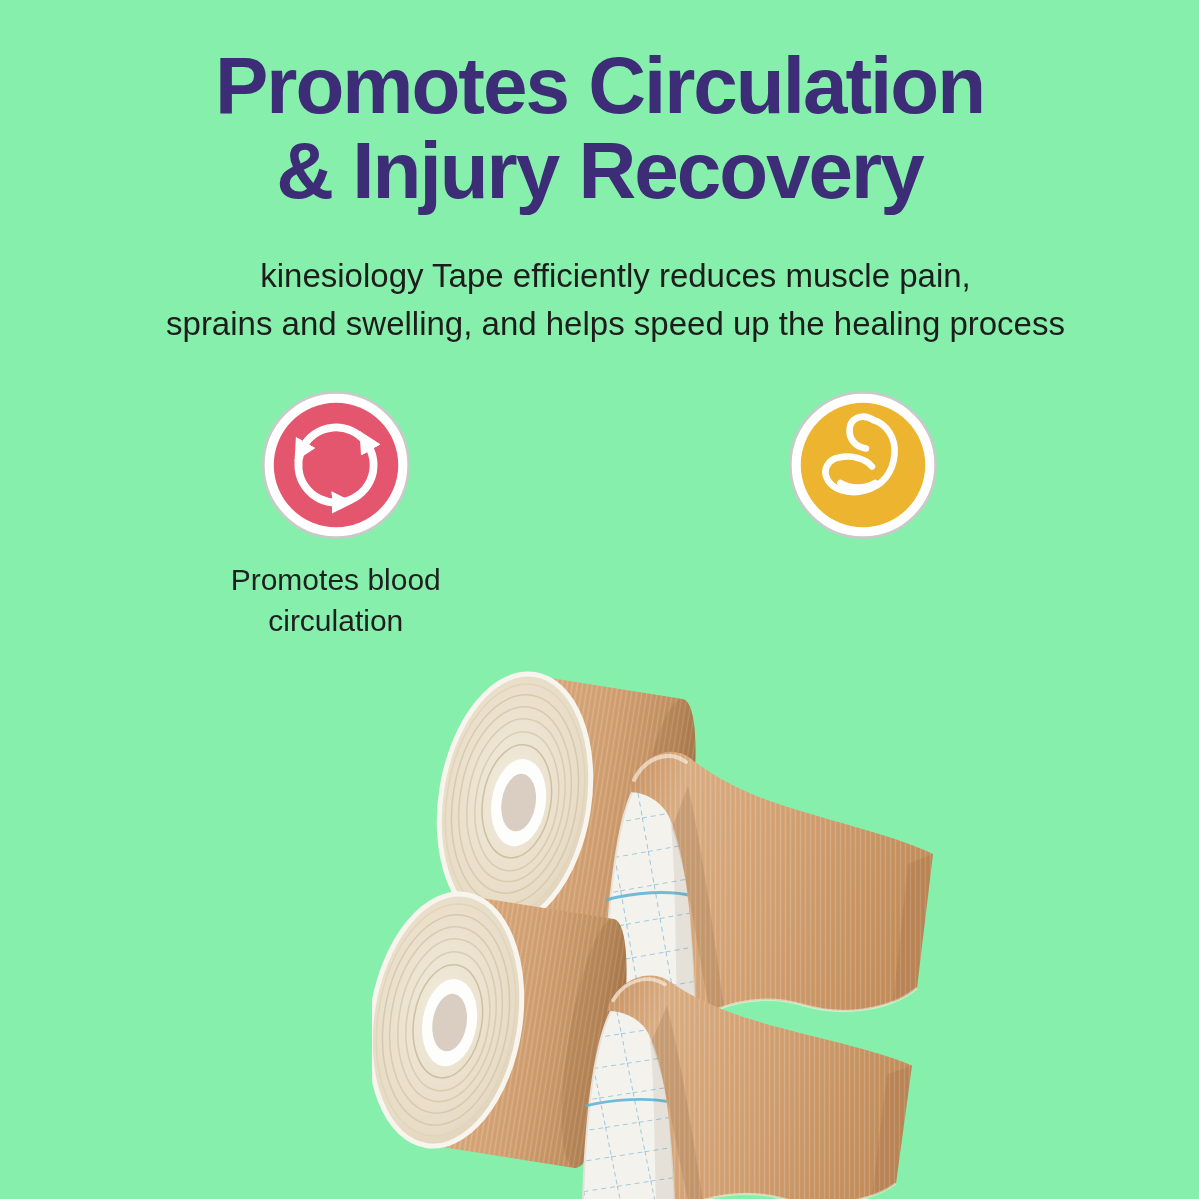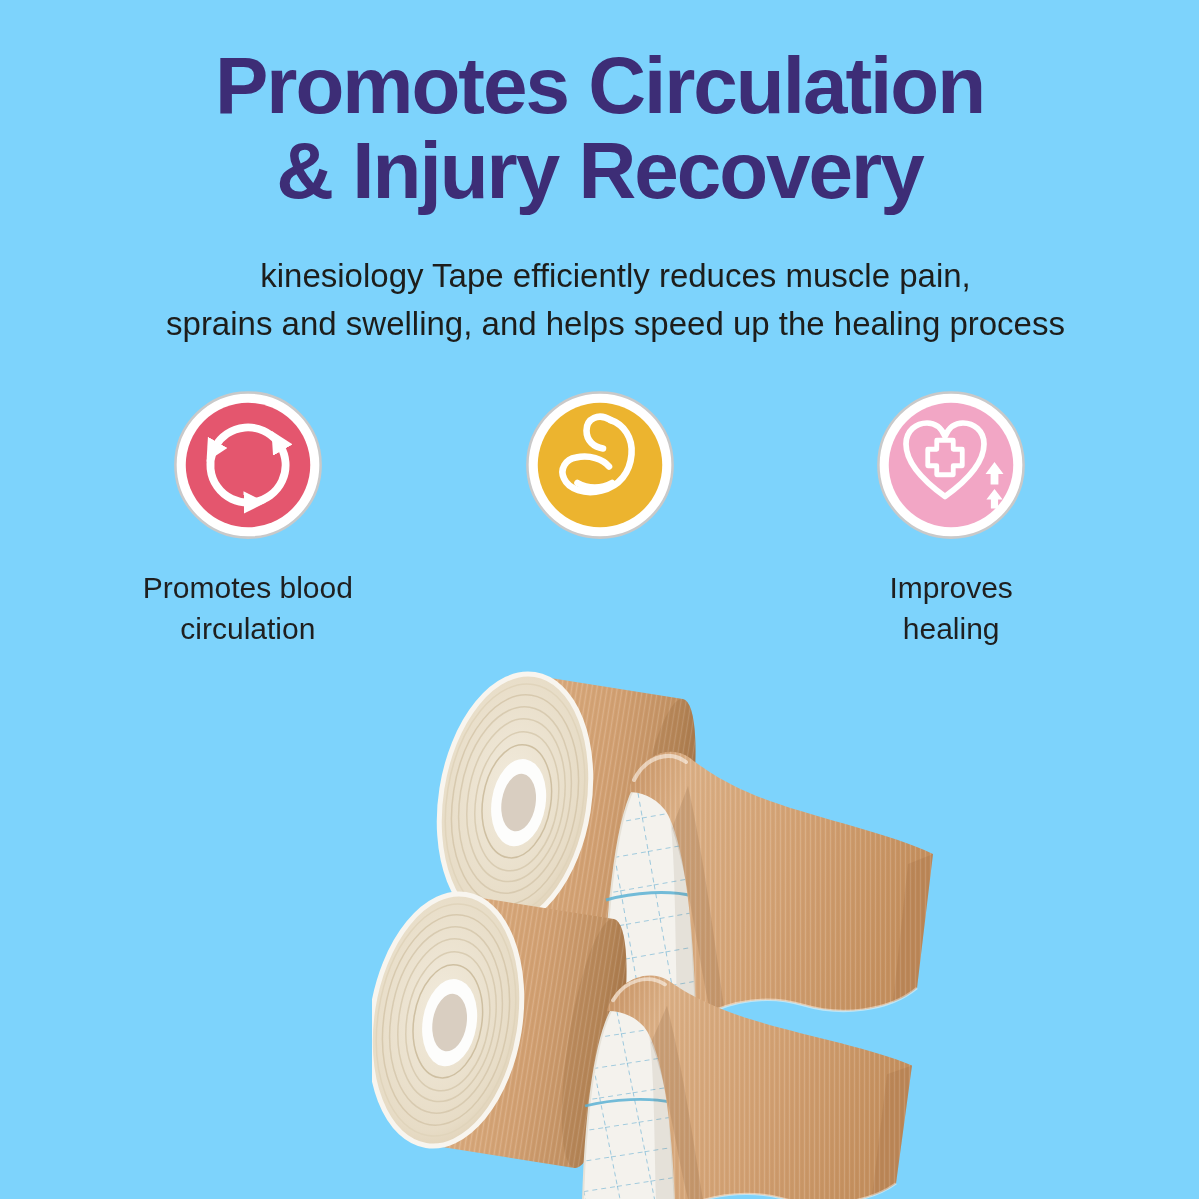--- a/index.html
+++ b/index.html
@@ -1,17 +1,17 @@
 <!DOCTYPE html>
 <html><head>
 <meta charset="utf-8">
 <style>
   html,body{margin:0;padding:0;}
   body{width:1199px;height:1199px;background:#ffffff;font-family:"Liberation Sans",sans-serif;}
-  .page{position:relative;width:1199px;height:1199px;background:#7dd3fc;overflow:hidden;}
+  .page{position:relative;width:1199px;height:1199px;background:#86efac;overflow:hidden;}
 
   .title{
     position:absolute;top:44px;left:0;width:100%;
     margin:0;text-align:center;white-space:pre-line;
     font-size:80px;font-weight:700;letter-spacing:-2px;line-height:1.06;
     color:#3d2d76;
   }
   .subtitle{
     position:absolute;top:252px;left:0;width:100%;
     margin:0;text-align:center;white-space:pre-line;
@@ -19,21 +19,21 @@
     color:#1d1d1b;
     padding-left:16px;
   }
   .benefits{
     position:absolute;top:390px;left:72px;right:72px;
     display:flex;justify-content:space-between;
   }
   .benefit{flex:1;display:flex;flex-direction:column;align-items:center;}
   .benefit-icon{width:150px;height:150px;display:block;}
   .benefit-label{
-    margin-top:28px;text-align:center;white-space:pre-line;
+    margin-top:20px;text-align:center;white-space:pre-line;
     font-size:30px;line-height:1.35;color:#1f1f1f;
   }
   .product-photo{position:absolute;left:372px;top:658px;width:575px;height:541px;}
 </style>
 </head>
 <body>
 
 <div class="page">
 
   <h1 class="title">Promotes Circulation
@@ -69,34 +69,20 @@
         <circle cx="50" cy="50" r="41.5" fill="#ecb42f"></circle>
         <g fill="none" stroke="#ffffff" stroke-width="4.4" stroke-linecap="round" stroke-linejoin="round">
           <path d="M 57,20 C 49,15 41,19 41,27 C 41,34 46,38 52,39"></path>
           <path d="M 57,20 C 66,23 72,32 71,43 C 70,55 63,64 51,67 C 40,70 29,66 26,59 C 23,53 27,46 34,45 C 43,43 52,46 56,51"></path>
           <path d="M 35,62 C 42,66 51,66 58,62"></path>
         </g>
       </svg>
     </div>
 
 
-    <div class="benefit">
-      <svg class="benefit-icon" viewBox="0 0 100 100">
-        <circle cx="50" cy="50" r="48.4" fill="#ffffff" stroke-width="1.7" stroke="#c9c9c9"></circle>
-        <circle cx="50" cy="50" r="41.5" fill="#f2a6c5"></circle>
-        <path d="M 46,71 C 28,58 20,47 20,36 C 20,27 27,22 34,22 C 40,22 44,26 46,31 C 48,26 52,22 58,22 C 65,22 72,27 72,36 C 72,47 64,58 46,71 Z" fill="none" stroke="#ffffff" stroke-width="3.8" stroke-linejoin="round"></path>
-        <path d="M 40.5,33.5 H 51.5 V 39.5 H 57.5 V 50.5 H 51.5 V 56.5 H 40.5 V 50.5 H 34.5 V 39.5 H 40.5 Z" fill="none" stroke="#ffffff" stroke-width="3.2" stroke-linejoin="round"></path>
-        <g fill="#ffffff">
-          <path d="M 79,48 l 6,8 h -3.4 v 7 h -5.2 v -7 h -3.4 Z"></path>
-          <path d="M 79,66 l 5.4,7 h -3 v 6 h -4.8 v -6 h -3 Z"></path>
-        </g>
-      </svg>
-      <div class="benefit-label">Improves
-healing</div>
-    </div>
 
   </div>
 
   <svg class="product-photo" viewBox="0 0 575 541">
     <defs>
       <linearGradient id="tapeH" x1="0" y1="0" x2="1" y2="0">
         <stop offset="0" stop-color="#dcae81"></stop>
         <stop offset="0.5" stop-color="#d2a072"></stop>
         <stop offset="0.85" stop-color="#c08f60"></stop>
         <stop offset="1" stop-color="#ad7c4e"></stop>

